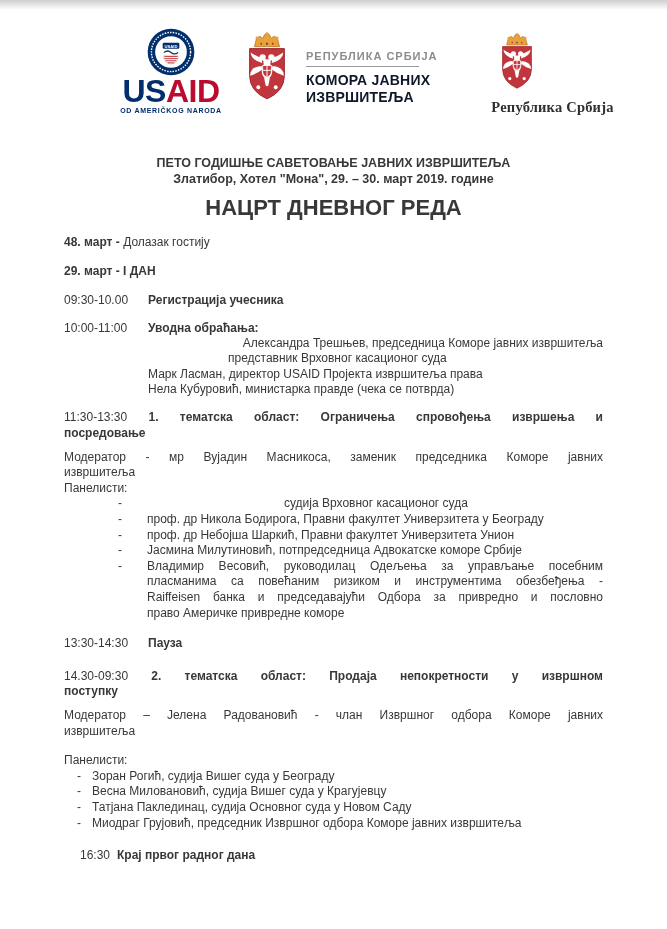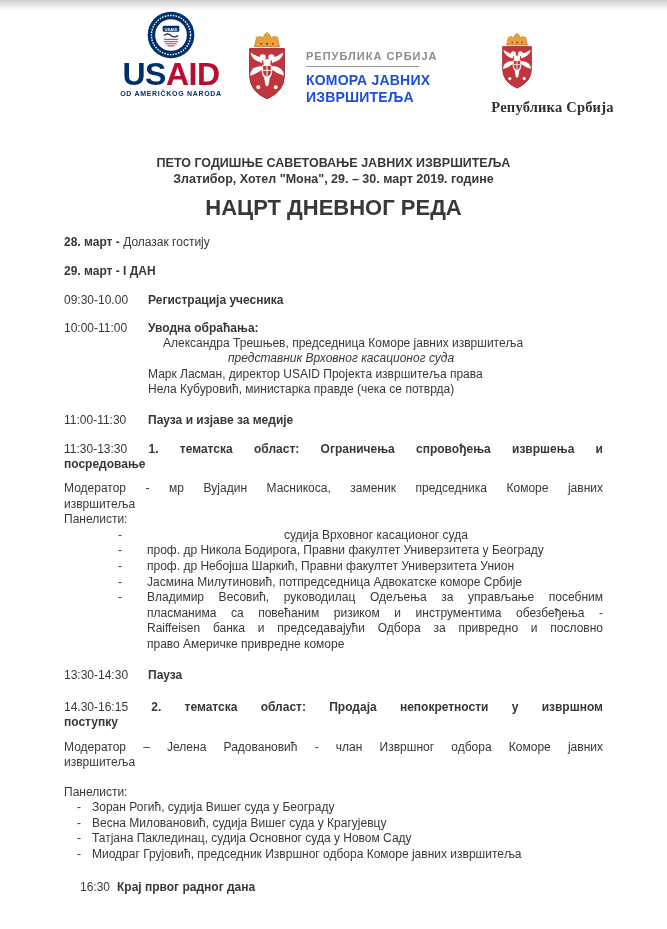--- a/index.html
+++ b/index.html
@@ -6,55 +6,55 @@
   .page {
     position:relative; width:667px; height:929px; overflow:hidden; background:#ffffff;
     font-family:"Liberation Sans", sans-serif; color:#383838;
   }
   .top-shade { position:absolute; top:0; left:0; right:0; height:10px;
     background:linear-gradient(to bottom,#cfcfcf,#ffffff); }
 
   
   .header { position:absolute; top:0; left:0; width:667px; height:132px; }
 
-  .usaid { position:absolute; left:108px; top:10px; width:126px; text-align:center; }
+  .usaid { position:absolute; left:108px; top:27px; width:126px; text-align:center; }
   .usaid-seal { width:50px; height:50px; display:block; margin:0 auto; }
   .usaid-word { font-size:32px; font-weight:bold; letter-spacing:-0.5px; line-height:26px; margin-top:1px; }
   .usaid-word .us { color:#002f6c; }
   .usaid-word .aid { color:#ba0c2f; }
   .usaid-tag { font-size:7px; font-weight:bold; color:#002f6c; letter-spacing:0.7px; margin-top:3px; white-space:nowrap; }
 
   .chamber { position:absolute; left:238px; top:26px; display:flex; align-items:flex-start; }
   .chamber-arms { width:58px; height:80px; }
   .chamber-text { margin-left:10px; margin-top:24px; }
   .chamber-r1 { font-size:11px; font-weight:bold; color:#8a8c8e; letter-spacing:1px; white-space:nowrap; }
   .chamber-line { border:none; border-top:1.5px solid #97999b; margin:4px 0 5px 0; width:113px; }
-  .chamber-r2 { font-size:14px; font-weight:bold; color:#1d4ed8; line-height:17px; letter-spacing:0.2px; white-space:nowrap; }
+  .chamber-r2 { font-size:14px; font-weight:bold; color:#0f172a; line-height:17px; letter-spacing:0.2px; white-space:nowrap; }
 
   .court { position:absolute; left:450px; top:28px; width:205px; text-align:center; }
   .court-arms { width:48px; height:66px; position:relative; left:-36px; }
   .court-text { font-family:"Liberation Serif", serif; font-weight:bold; font-size:14.5px;
     color:#303030; line-height:17.5px; letter-spacing:0.2px; margin-top:1px; white-space:nowrap; }
 
   
   .content { position:absolute; left:64px; top:132px; width:539px; font-size:12px; line-height:15.4px; }
 
   .t1 { text-align:center; font-weight:bold; font-size:12.5px; line-height:16px; margin-top:23px; }
   .heading { text-align:center; font-weight:bold; font-size:22px; margin-top:13px; }
 
   .day28 { margin-top:20px; }
   .day29 { margin-top:13px; font-weight:bold; }
 
   .row { display:flex; margin-top:14px; }
   .row .time { flex:none; width:84px; }
   .row .lbl { font-weight:bold; }
 
   .speaker { line-height:15.3px; }
-  .sp-a { padding-left:99px; }
-  .sp-b { padding-left:164px;font-style:italic; }
+  .sp-a { padding-left:99px;text-align:right; }
+  .sp-b { padding-left:164px; }
   .sp-c { padding-left:84px; }
 
   .just { text-align:justify; text-align-last:justify; }
   .sess-title { margin-top:13px; }
   .sess-title .t-line2 { font-weight:bold; }
   .sess-title b { font-weight:bold; }
   .moderator { margin-top:9px; }
 
   .plist { line-height:15.6px; }
   .pl-label { }
@@ -152,41 +152,37 @@
       </div>
     </div>
   </div>
 
   <div class="content">
 
     <div class="t1">ПЕТО ГОДИШЊЕ САВЕТОВАЊЕ ЈАВНИХ ИЗВРШИТЕЉА</div>
     <div class="t1" style="margin-top:0">Златибор, Хотел "Мона", 29. – 30. март 2019. године</div>
     <div class="heading">НАЦРТ ДНЕВНОГ РЕДА</div>
 
-    <div class="day28"><b>28. март -</b> <span>Долазак гостију</span></div>
+    <div class="day28"><b>48. март -</b> <span>Долазак гостију</span></div>
     <div class="day29">29. март - I ДАН</div>
 
     <div class="row">
       <span class="time">09:30-10.00</span>
         <span class="lbl">Регистрација учесника</span>
     </div>
 
     <div class="row" style="margin-top:12px">
       <span class="time">10:00-11:00</span>
         <span class="lbl">Уводна обраћања:</span>
     </div>
     <div class="speaker sp-a">Александра Трешњев, председница Коморе јавних извршитеља</div>
     <div class="speaker sp-b">представник Врховног касационог суда</div>
     <div class="speaker sp-c">Марк Ласман, директор USAID Пројекта извршитеља права</div>
     <div class="speaker sp-c">Нела Кубуровић, министарка правде (чека се потврда)</div>
 
-    <div class="row" style="margin-top:16px">
-      <span class="time">11:00-11:30</span>
-        <span class="lbl">Пауза и изјаве за медије</span>
-    </div>
 
     <div class="sess-title">
       <div class="just">
         <span>11:30-13:30</span> <b>1. тематска област: Ограничења спровођења извршења и</b>
       </div>
       <div class="t-line2">посредовање</div>
     </div>
 
     <div class="moderator">
       <div class="just">Модератор - мр Вујадин Масникоса, заменик председника Коморе јавних</div>
@@ -222,21 +218,21 @@
       </div>
     </div>
 
     <div class="row break-row">
       <span class="time">13:30-14:30</span>
         <span class="lbl">Пауза</span>
     </div>
 
     <div class="sess-title sess2-gap">
       <div class="just">
-        <span>14.30-16:15</span> <b>2. тематска област: Продаја непокретности у извршном</b>
+        <span>14.30-09:30</span> <b>2. тематска област: Продаја непокретности у извршном</b>
       </div>
       <div class="t-line2">поступку</div>
     </div>
 
     <div class="moderator">
       <div class="just">Модератор – Јелена Радовановић -  члан Извршног одбора Коморе јавних</div>
       <div>извршитеља</div>
     </div>
 
     <div class="plist s2">

